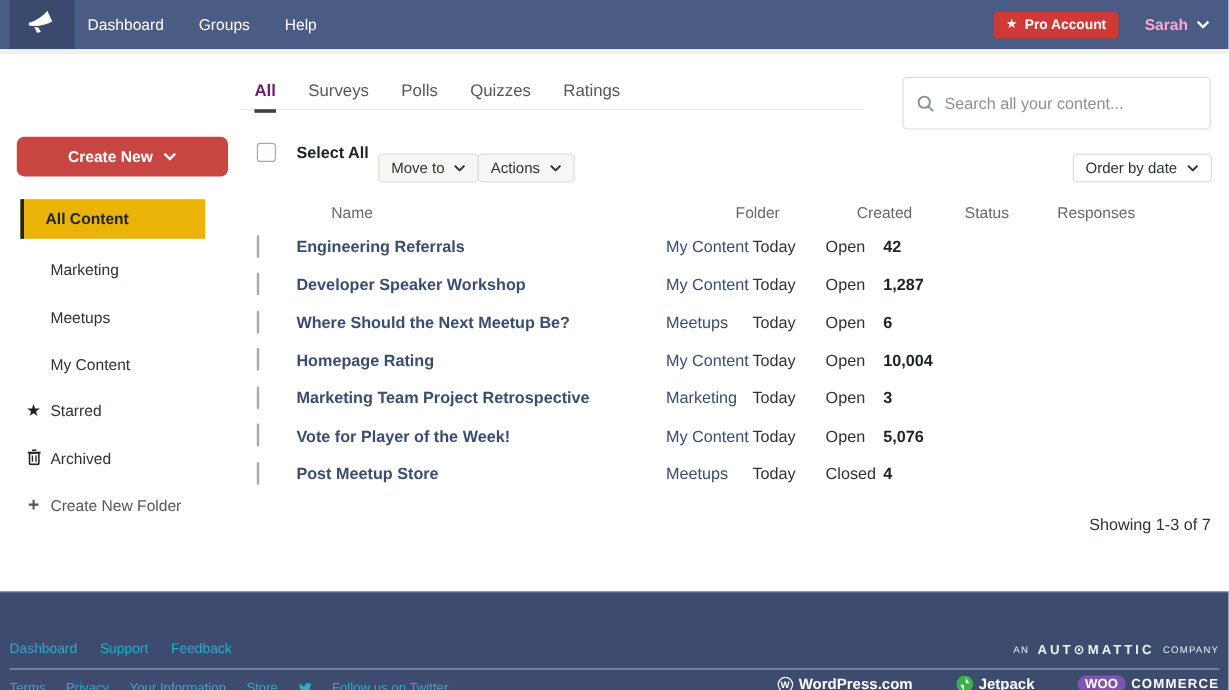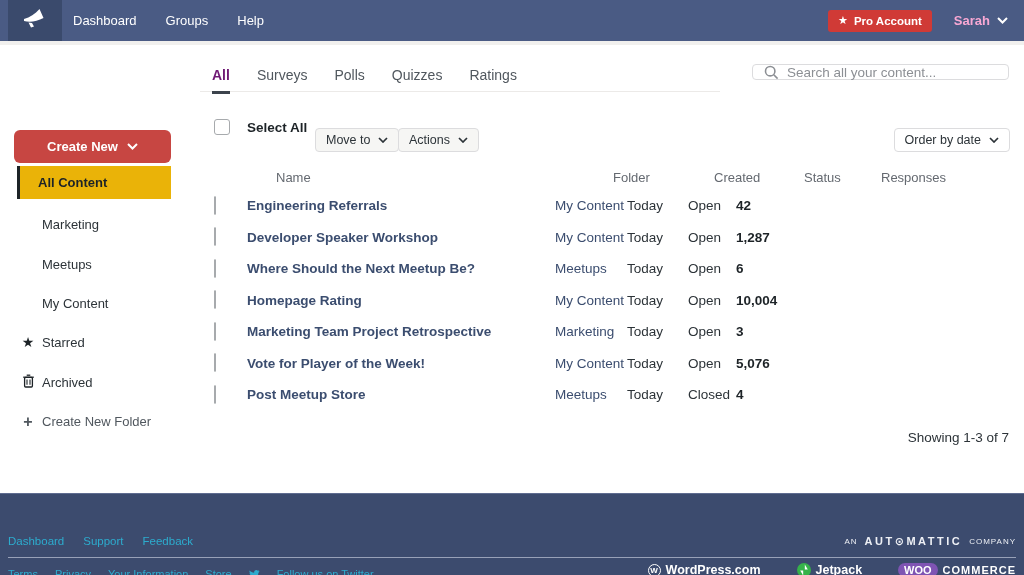--- a/index.html
+++ b/index.html
@@ -18,27 +18,27 @@
              font-family:inherit; cursor:pointer; }
   .pro-star { font-size:11px; line-height:1; }
   .user-menu { color:#f9a8d4; font-size:13px; font-weight:bold; display:flex; align-items:center; gap:7px; cursor:pointer; }
   .substrip { position:absolute; top:41px; left:0; width:1024px; height:4px; background:#f1f0ee; }
 
   
   .tabs-underline { position:absolute; left:200px; top:91px; width:520px; height:1px; background:#eceae8; }
   .tabs { position:absolute; left:212px; top:67px; display:flex; gap:27px; }
   .tab { font-size:14px; color:#50575e; padding-bottom:8px; cursor:pointer; border-bottom:3px solid transparent; }
   .tab.active { color:#701a75; font-weight:bold; border-bottom-color:#3c434c; }
-  .searchbox { position:absolute; left:752px; top:64px; width:257px; height:16px; background:#fff;
+  .searchbox { position:absolute; left:752px; top:64px; width:257px; height:44px; background:#fff;
                border:1px solid #dcdcde; border-radius:4px; display:flex; align-items:center; padding:0 11px; gap:8px; }
   .searchbox input { border:none; outline:none; flex:1; font-size:13.5px; color:#2c3338; font-family:inherit; background:transparent; }
   .searchbox input::placeholder { color:#8c8f94; }
 
   
-  .create-btn { position:absolute; left:14px; top:130px; width:157px; height:33px; background:#c74642;
+  .create-btn { position:absolute; left:14px; top:114px; width:176px; height:33px; background:#c74642;
                 border:none; border-radius:6px; color:#fff; font-size:13px; font-weight:bold;
                 display:flex; align-items:center; justify-content:center; gap:9px; font-family:inherit; cursor:pointer; }
   .side-active { position:absolute; left:17px; top:166px; width:154px; height:33px; background:#eab308;
                  border-left:3px solid #1d2327; display:flex; align-items:center; padding-left:18px;
                  font-size:13px; font-weight:bold; color:#1d2327; cursor:pointer; }
   .side-item { position:absolute; left:42px; font-size:13px; color:#2c3338; line-height:16px; cursor:pointer; }
   .side-icon { position:absolute; left:20px; width:16px; text-align:center; cursor:pointer; }
   .muted { color:#50575e; }
 
   

